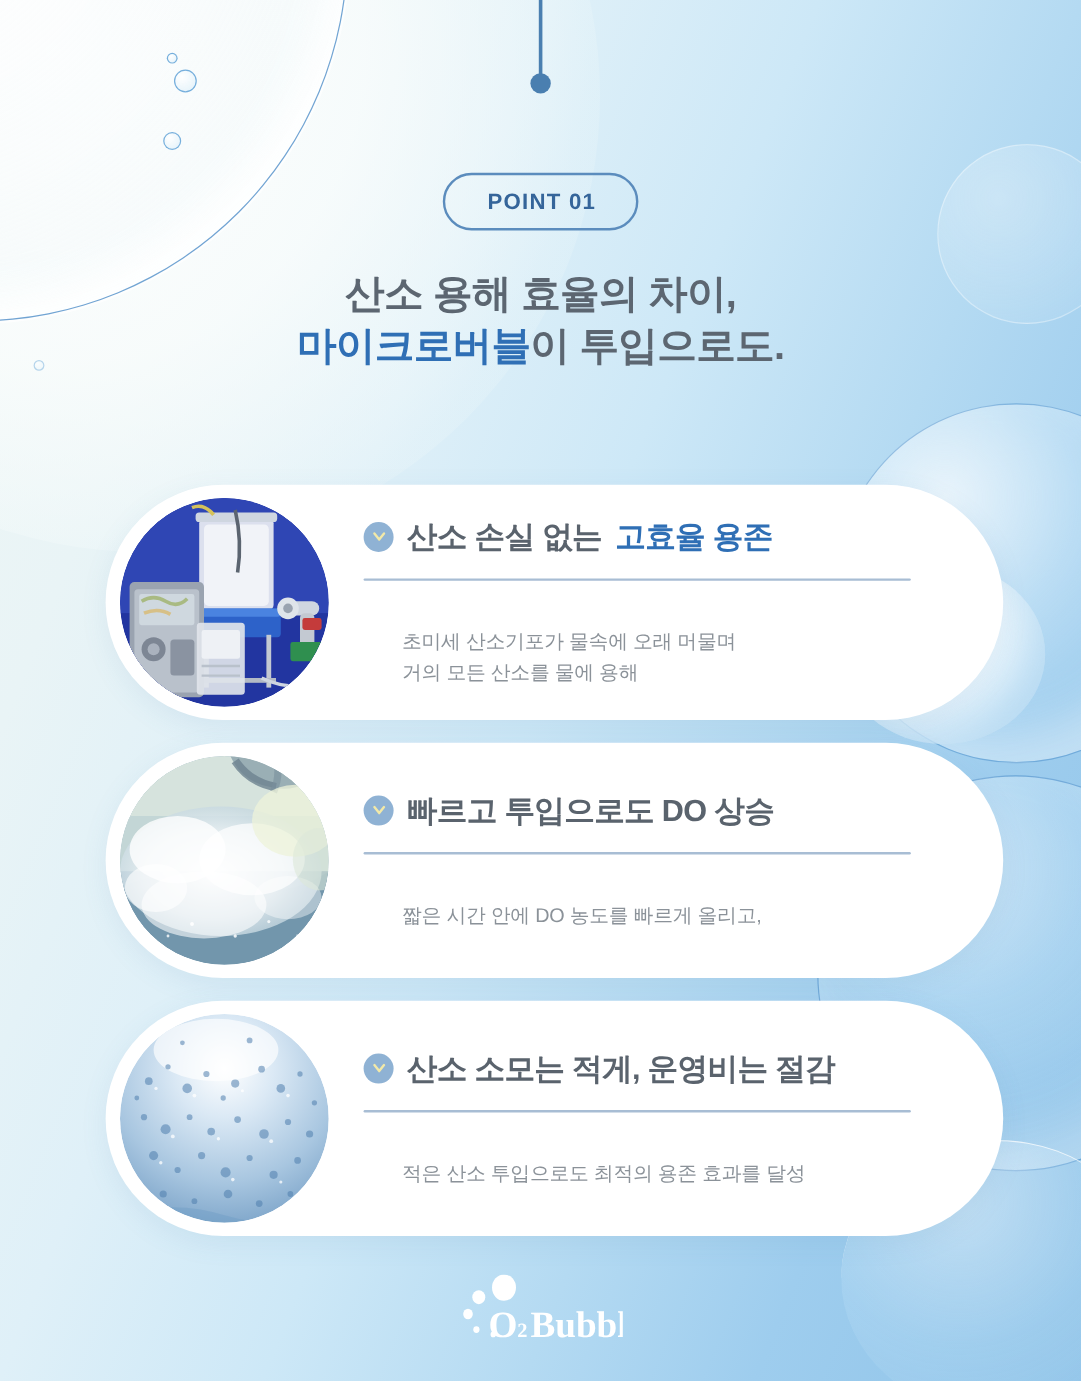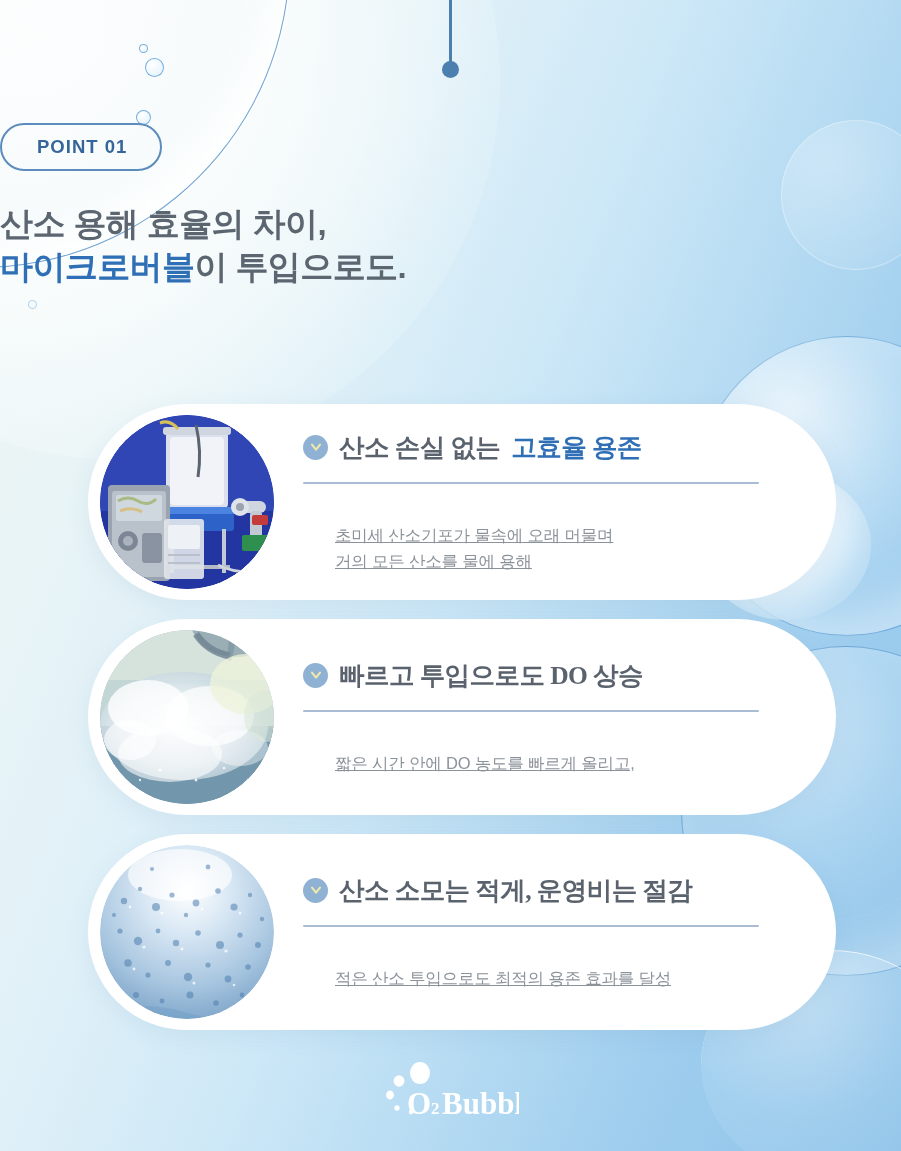--- a/index.html
+++ b/index.html
@@ -184,22 +184,22 @@
     width: 17px;
     height: 17px;
     border-radius: 50%;
     background: #4a7fb0;
     margin-top: -1px;
   }
 
   
   .header {
     position: absolute;
-    left: 0; right: 0; top: 123px;
-    text-align: left;
+    left: 0; right: 0; top: 144px;
+    text-align: center;
   }
 
   .point-badge {
     display: inline-block;
     border: 2px solid #5b8cbd;
     border-radius: 999px;
     color: #35659a;
     font-size: 18.5px;
     font-weight: 700;
     letter-spacing: .055em;
@@ -258,21 +258,20 @@
 
   .card-title {
     display: flex;
     align-items: center;
     gap: 11px;
     font-size: 25.5px;
     font-weight: 700;
     letter-spacing: -.022em;
     color: #5a636d;
     white-space: nowrap;
-    font-family: Liberation Serif, serif;
   }
   .card-title .blue { color: #2f6fb5; }
 
   .chk {
     flex: none;
     width: 25px;
     height: 25px;
     border-radius: 50%;
     background: #8fb2d4;
     display: inline-flex;
@@ -290,21 +289,20 @@
   }
 
   .card-desc {
     margin-top: 38px;
     margin-left: 32px;
     font-size: 16.5px;
     line-height: 1.58;
     letter-spacing: -.012em;
     color: #8b9299;
     white-space: nowrap;
-    text-decoration: underline;
   }
   .card-desc .l { display: block; }
 
   
   .footer {
     position: absolute;
     left: 0; right: 0;
     top: 1062px;
     display: flex;
     justify-content: center;

